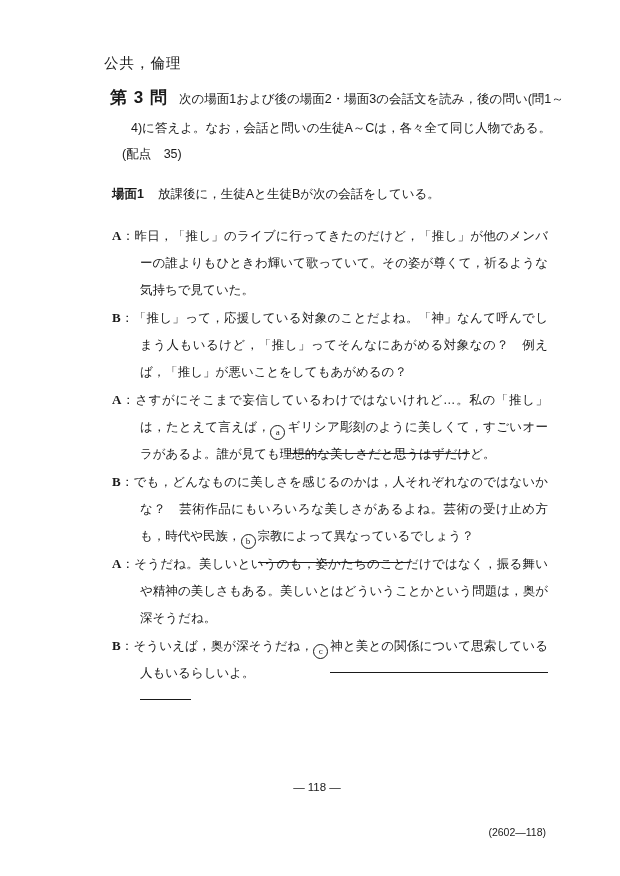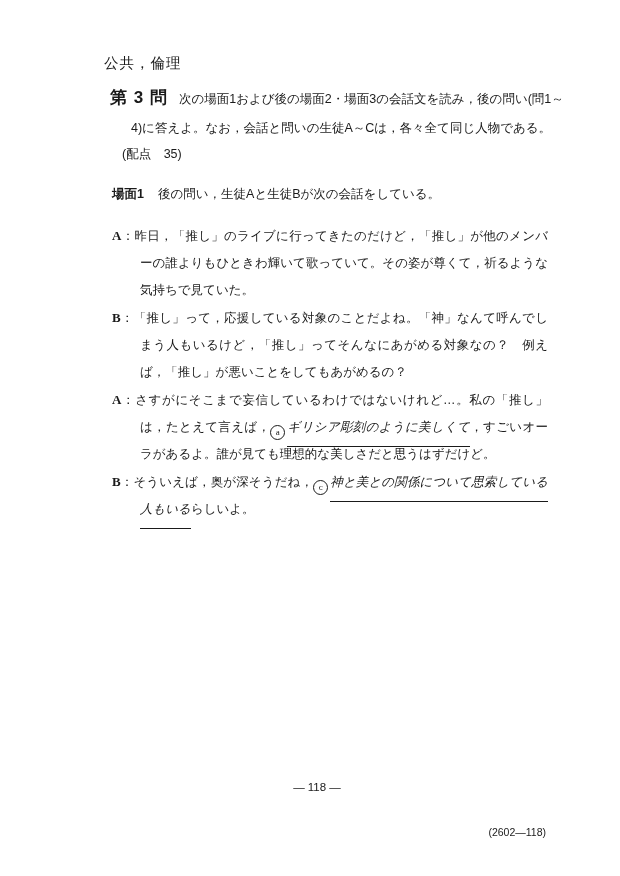--- a/index.html
+++ b/index.html
@@ -79,22 +79,21 @@
     text-indent: -28px;
     text-align: justify;
   }
   .speaker {
     font-weight: bold;
     font-family: "Liberation Serif", "DejaVu Serif", serif;
     font-size: 13px;
   }
   .underline {
     border-bottom: 1.5px solid #1a1a1a;
-    padding-bottom: 12px;
-    font-style: italic;
+    padding-bottom: 19px;
   }
   .marker {
     display: inline-block;
     width: 13px;
     height: 13px;
     line-height: 13px;
     border: 1px solid #1a1a1a;
     border-radius: 50%;
     font-size: 9px;
     text-align: center;
@@ -124,31 +123,33 @@
 <div class="page">
 
   <div class="subject-header">公共，倫理</div>
 
   <div class="question-block">
     <div class="q-line1"><span class="q-num">第 3 問</span><span class="q-intro1">次の場面1および後の場面2・場面3の会話文を読み，後の問い(問1～</span></div>
     <div class="q-line2">4)に答えよ。なお，会話と問いの生徒A～Cは，各々全て同じ人物である。</div>
     <div class="q-points">(配点　35)</div>
   </div>
 
-  <div class="scene-line"><span class="scene-label">場面1</span><span>後の問い，生徒Aと生徒Bが次の会話をしている。</span></div>
+  <div class="scene-line"><span class="scene-label">場面1</span><span>放課後に，生徒Aと生徒Bが次の会話をしている。</span></div>
 
   <div class="dialogue">
 
     <p class="turn"><span class="speaker">A</span><span>：</span><span>昨日，「推し」のライブに行ってきたのだけど，「推し」が他のメンバーの誰よりもひときわ輝いて歌っていて。その姿が尊くて，祈るような気持ちで見ていた。</span></p>
 
     <p class="turn"><span class="speaker">B</span><span>：</span><span>「推し」って，応援している対象のことだよね。「神」なんて呼んでしまう人もいるけど，「推し」ってそんなにあがめる対象なの？　例えば，「推し」が悪いことをしてもあがめるの？</span></p>
 
     <p class="turn"><span class="speaker">A</span><span>：</span><span>さすがにそこまで妄信しているわけではないけれど…。私の「推し」は，たとえて言えば，</span><span class="marker">a</span><span class="underline">ギリシア彫刻のように美しくて</span><span>，すごいオーラがあるよ。誰が見ても理想的な美しさだと思うはずだけど。</span></p>
 
+    <p class="turn"><span class="speaker">B</span><span>：</span><span>でも，どんなものに美しさを感じるのかは，人それぞれなのではないかな？　芸術作品にもいろいろな美しさがあるよね。芸術の受け止め方も，時代や民族，</span><span class="marker">b</span><span class="underline">宗教によって異なっている</span><span>でしょう？</span></p>
 
+    <p class="turn"><span class="speaker">A</span><span>：</span><span>そうだね。美しいというのも，姿かたちのことだけではなく，振る舞いや精神の美しさもある。美しいとはどういうことかという問題は，奥が深そうだね。</span></p>
 
     <p class="turn"><span class="speaker">B</span><span>：</span><span>そういえば，奥が深そうだね，</span><span class="marker">c</span><span class="underline">神と美との関係について思索している人もいる</span><span>らしいよ。</span></p>
 
   </div>
 
   <div class="footer-pagenum">― 118 ―</div>
   <div class="footer-code">(2602―118)</div>
 
 </div>
 

